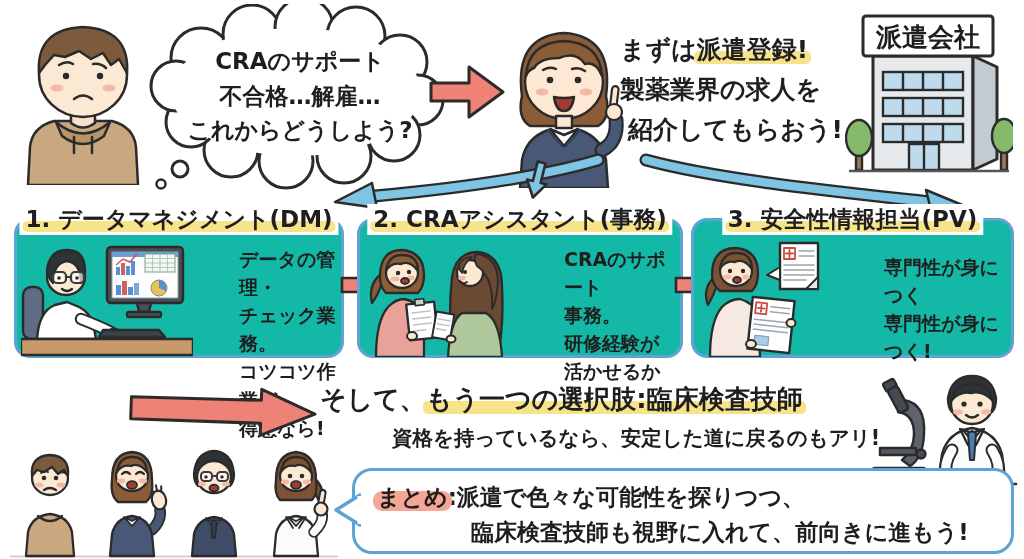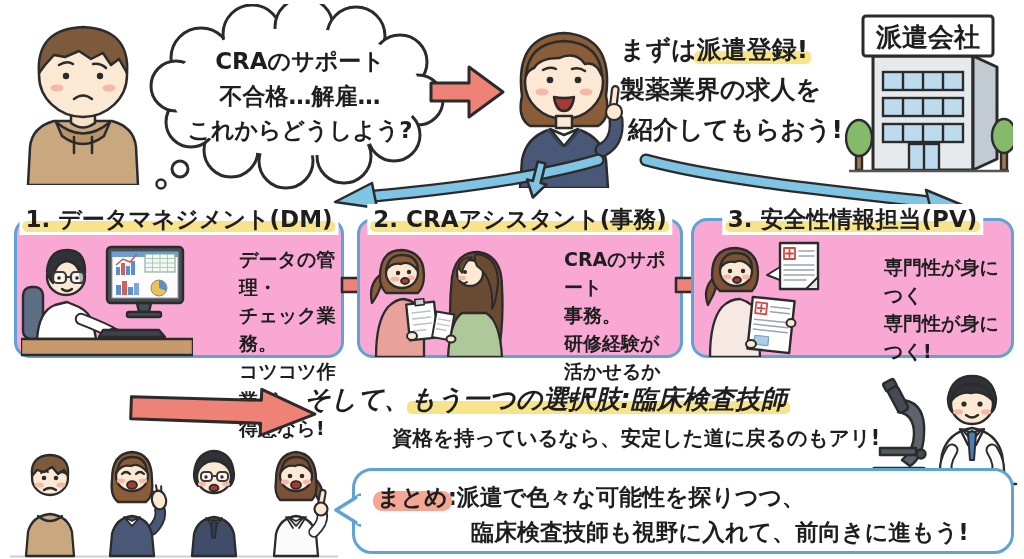--- a/index.html
+++ b/index.html
@@ -18,26 +18,26 @@
   .hl-p{position:relative;z-index:0;}
   .hl-p::after{content:"";position:absolute;left:-4px;right:-4px;top:28%;bottom:-4%;
     background:#f3a794;z-index:-1;border-radius:9px;}
   
   .thought-text{left:176px;top:44px;width:248px;text-align:center;
     font-size:23px;line-height:1.5;}
   
   .advice{left:620px;top:30px;width:250px;font-size:25px;line-height:1.6;}
   
   .opt-box{position:absolute;top:218px;height:140px;border:3.5px solid #5ea3d4;
-    border-radius:16px;background:#f9a8d4;padding-left:18px;}
+    border-radius:16px;background:#14b8a6;padding-left:18px;}
   .opt-title{position:absolute;top:-17px;left:50%;transform:translateX(-50%);
     background:#fff;padding:0 6px;font-weight:700;font-size:23px;white-space:nowrap;}
   .opt-desc{position:absolute;font-size:19px;font-weight:700;line-height:1.48;margin-left:46px;}
   
-  .headline{left:304px;top:382px;font-size:26px;white-space:nowrap;font-style:italic;}
+  .headline{left:320px;top:382px;font-size:26px;white-space:nowrap;}
   .subline{left:392px;top:424px;font-size:20.5px;white-space:nowrap;}
   
   .summary-bubble{left:352px;top:468px;width:662px;height:86px;background:#fff;
     border:3.5px solid #5ea3d4;border-radius:20px;padding:9px 18px 4px 22px;
     font-size:23px;line-height:1.5;}
   .summary-line2{padding-left:94px;}
 </style>
 </head>
 <body>
 

